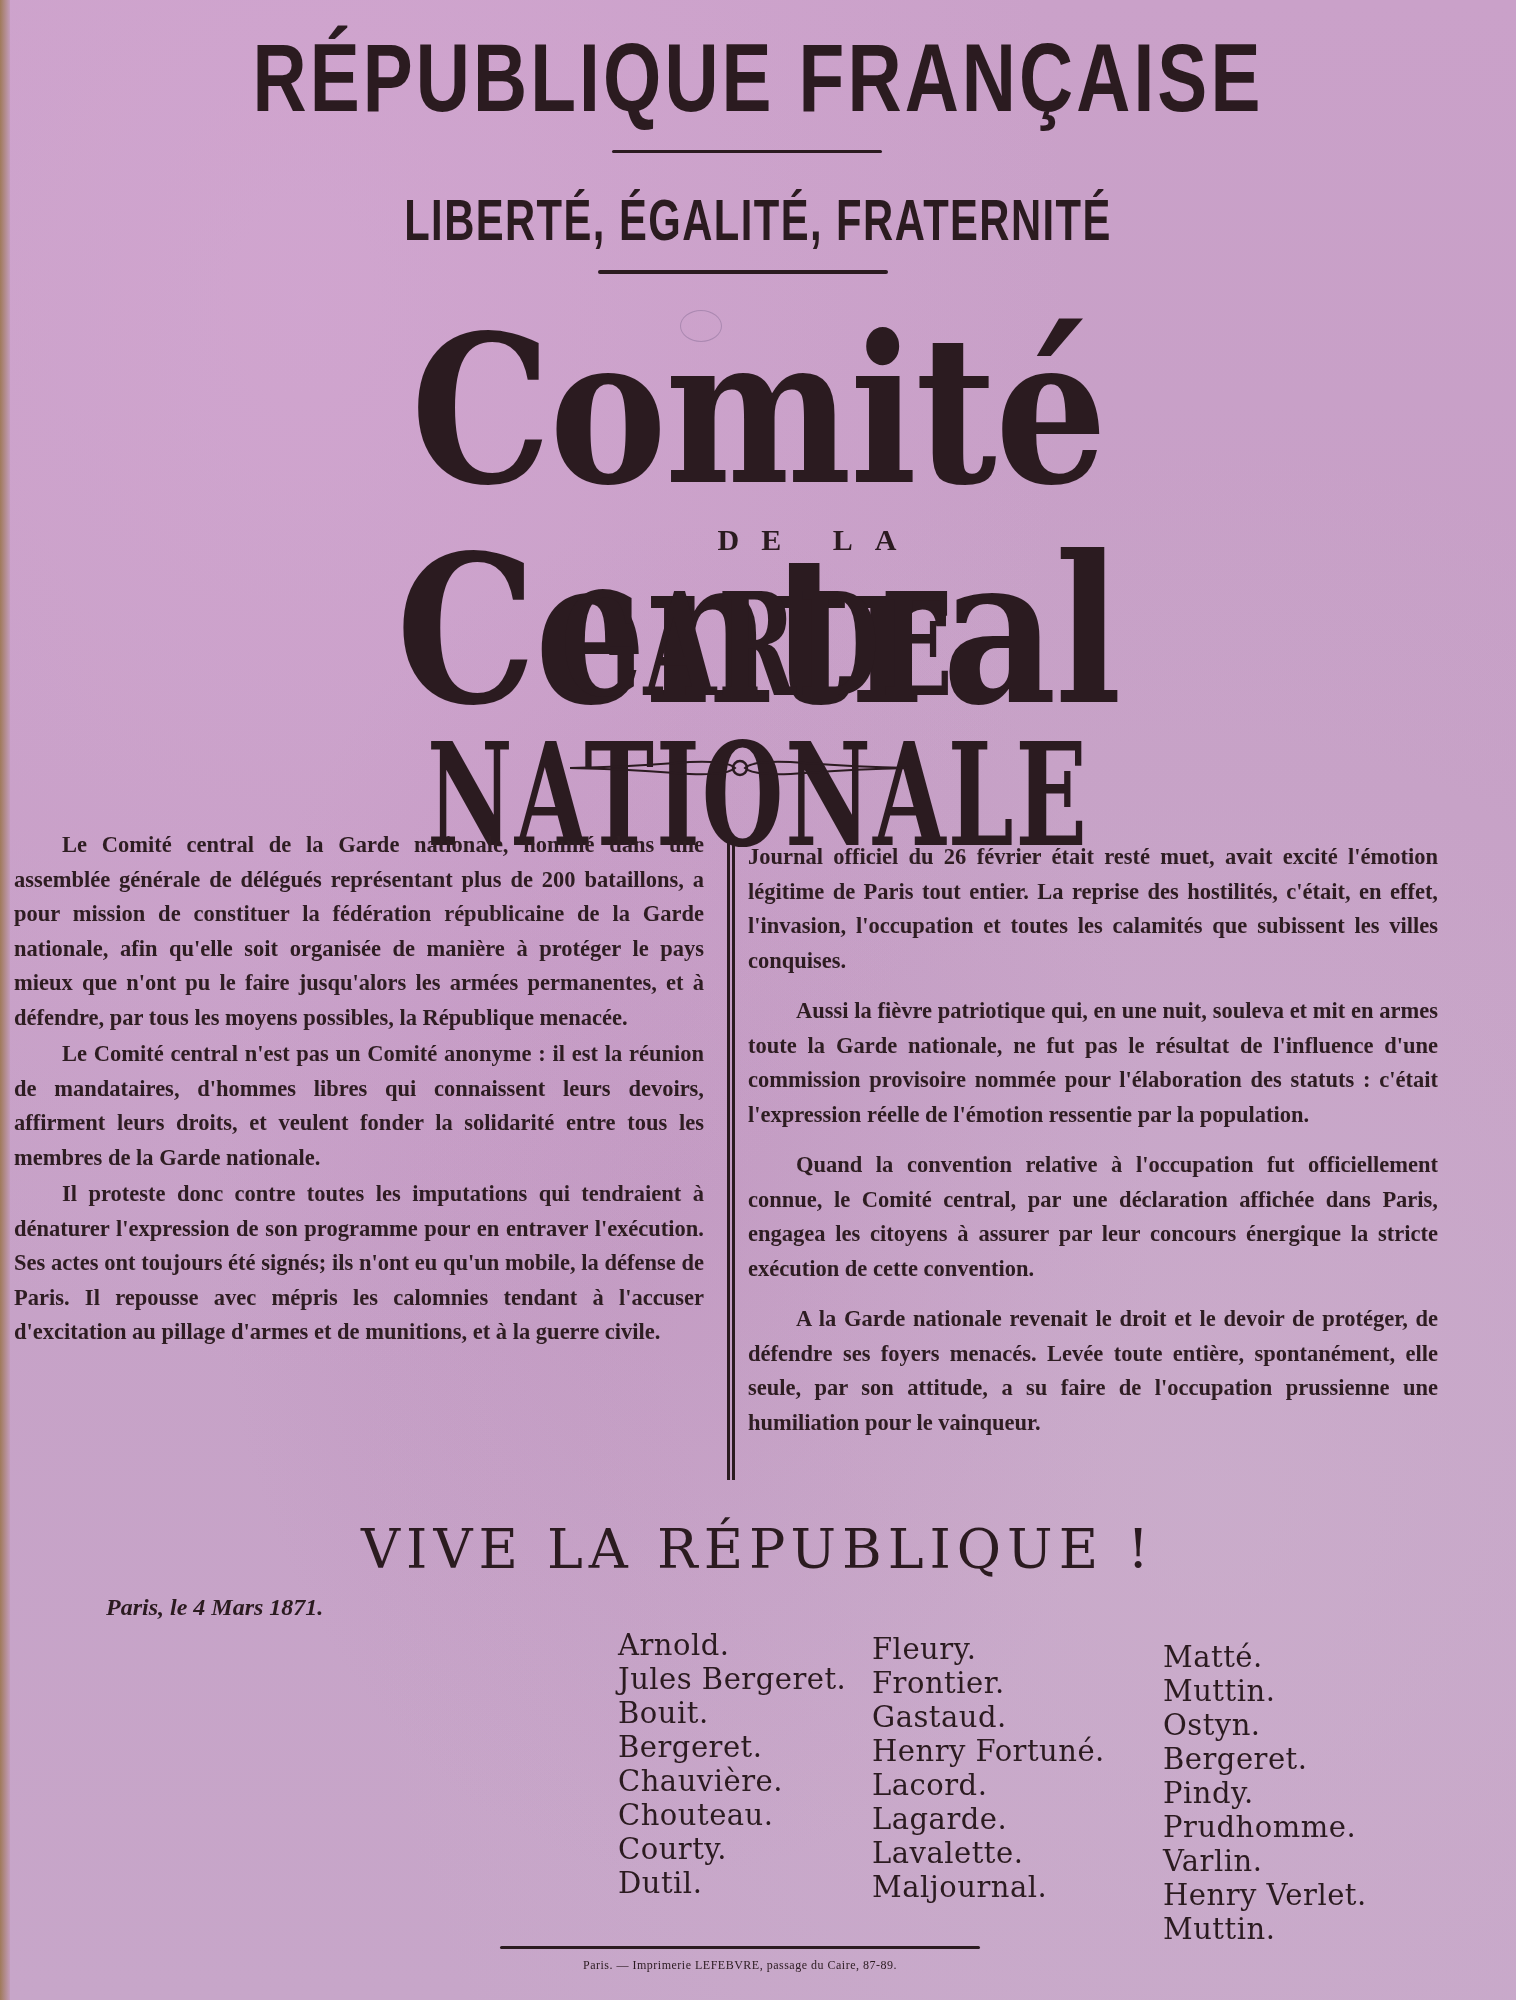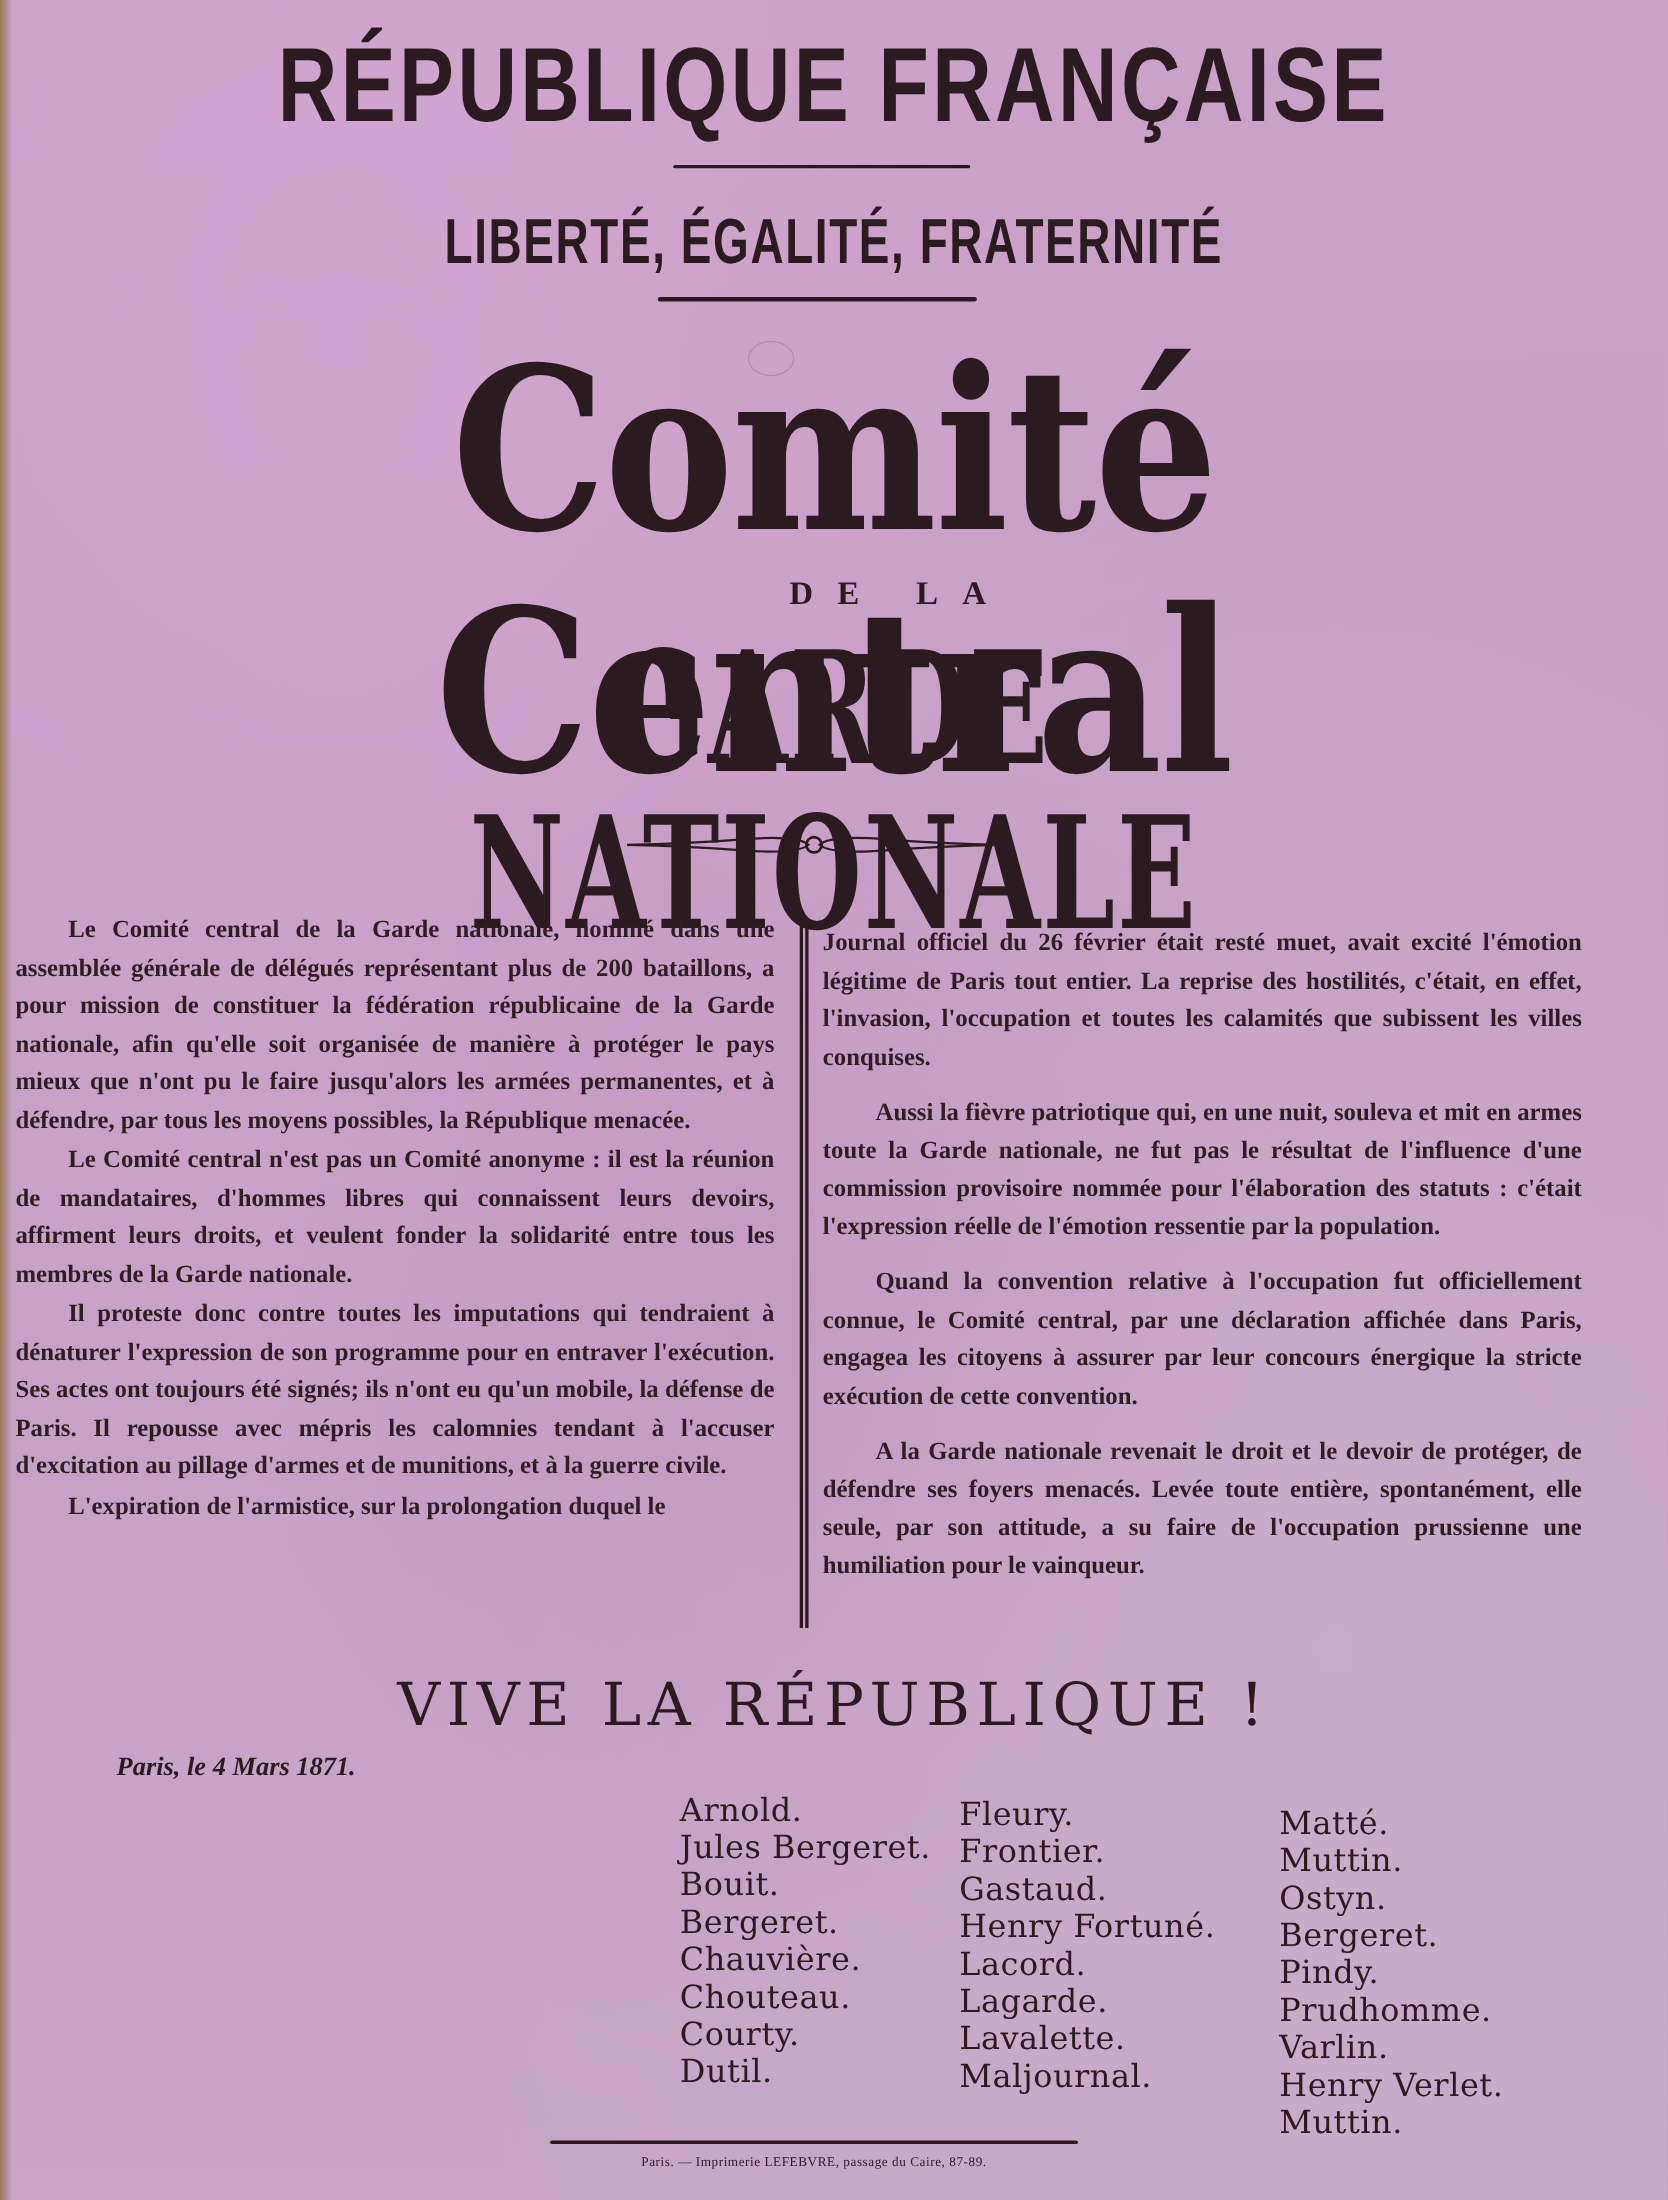--- a/index.html
+++ b/index.html
@@ -138,21 +138,20 @@
     <path d="M5 20 Q60 19 110 15 Q160 11 170 20 Q160 29 110 25 Q60 21 5 20 Z"></path>
     <circle cx="175" cy="20" r="7" stroke-width="2.5"></circle>
     <path d="M345 20 Q290 19 240 15 Q190 11 180 20 Q190 29 240 25 Q290 21 345 20 Z"></path>
   </g>
 </svg>
 
 <div class="col left">
   <p>Le Comité central de la Garde nationale, nommé dans une assemblée générale de délégués représentant plus de 200 bataillons, a pour mission de constituer la fédération républicaine de la Garde nationale, afin qu'elle soit organisée de manière à protéger le pays mieux que n'ont pu le faire jusqu'alors les armées permanentes, et à défendre, par tous les moyens possibles, la République menacée.</p>
   <p>Le Comité central n'est pas un Comité anonyme : il est la réunion de mandataires, d'hommes libres qui connaissent leurs devoirs, affirment leurs droits, et veulent fonder la solidarité entre tous les membres de la Garde nationale.</p>
   <p>Il proteste donc contre toutes les imputations qui tendraient à dénaturer l'expression de son programme pour en entraver l'exécution. Ses actes ont toujours été signés; ils n'ont eu qu'un mobile, la défense de Paris. Il repousse avec mépris les calomnies tendant à l'accuser d'excitation au pillage d'armes et de munitions, et à la guerre civile.</p>
-  <p>L'expiration de l'armistice, sur la prolongation duquel le</p>
 </div>
 
 <div class="divider"></div>
 
 <div class="col right">
   <p class="noindent">Journal officiel du 26 février était resté muet, avait excité l'émotion légitime de Paris tout entier. La reprise des hostilités, c'était, en effet, l'invasion, l'occupation et toutes les calamités que subissent les villes conquises.</p>
   <p>Aussi la fièvre patriotique qui, en une nuit, souleva et mit en armes toute la Garde nationale, ne fut pas le résultat de l'influence d'une commission provisoire nommée pour l'élaboration des statuts : c'était l'expression réelle de l'émotion ressentie par la population.</p>
   <p>Quand la convention relative à l'occupation fut officiellement connue, le Comité central, par une déclaration affichée dans Paris, engagea les citoyens à assurer par leur concours énergique la stricte exécution de cette convention.</p>
   <p>A la Garde nationale revenait le droit et le devoir de protéger, de défendre ses foyers menacés. Levée toute entière, spontanément, elle seule, par son attitude, a su faire de l'occupation prussienne une humiliation pour le vainqueur.</p>
 </div>

